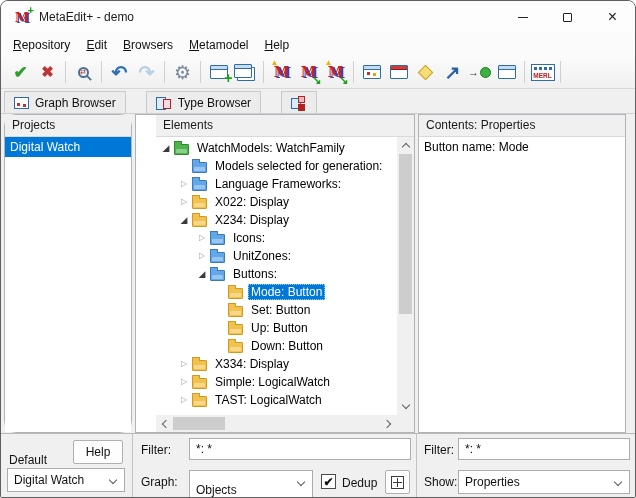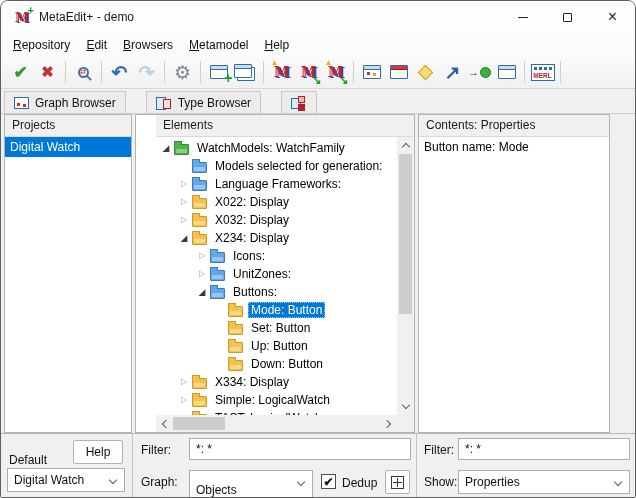--- a/index.html
+++ b/index.html
@@ -62,23 +62,23 @@
   .ti-graph::after { content: ""; position: absolute; left: 2px; top: 5px; width: 3px; height: 3px; background: #c23333; box-shadow: 6px 1px 0 #c23333; }
   .ti-type::before { content: ""; position: absolute; left: 0; top: 1px; width: 8px; height: 11px; border: 1px solid #2e6da4; background: #ddeafc; }
   .ti-type::after { content: ""; position: absolute; right: 1px; top: 3px; width: 6px; height: 8px; border: 1px solid #b22222; background: #f6dcdc; }
   .ti-object::before { content: ""; position: absolute; left: 0; top: 0; width: 8px; height: 8px; border: 1px solid #2e6da4; background: #ddeafc; }
   .ti-object::after { content: ""; position: absolute; right: 1px; bottom: 0; width: 7px; height: 7px; border: 1px solid #b22222; background: #f0b9b9; }
   .ti-meta::before { content: ""; position: absolute; left: 0; top: 2px; width: 8px; height: 9px; border: 1px solid #2e6da4; background: #ddeafc; }
   .ti-meta::after { content: ""; position: absolute; right: 2px; top: 0; width: 5px; height: 5px; border: 1px solid #b22222; background: #f0b9b9; box-shadow: 0 8px 0 #b22222; }
   
   .main { position: absolute; top: 113px; left: 0; width: 636px; height: 319px; background: #f0f0f0; z-index: 1; }
   .panel { position: absolute; top: 0; bottom: 0; border: 1px solid #b0b3b8; background: #fff; display: flex; flex-direction: column; }
-  .p-projects { left: 3px; width: 128px; }
+  .p-projects { left: 3px; width: 128px; border-radius: 12px; }
   .p-elements { left: 134px; width: 280px; padding-left: 20px; }
-  .p-contents { left: 417px; width: 192px; }
+  .p-contents { left: 417px; width: 208px; }
   .panel-header { height: 22px; background: #f0f0f0; border-bottom: 1px solid #d9d9d9; font-size: 12px; line-height: 21px; padding-left: 7px; color: #1a1a1a; flex: none; }
   .panel-body { flex: 1; background: #fff; position: relative; overflow: hidden; }
   .proj-item { height: 20px; line-height: 20px; padding: 0 5px; font-size: 12px; white-space: nowrap; }
   .proj-item.selected { background: #0078d7; color: #fff; }
   .contents-item { padding: 3px 5px; font-size: 12px; white-space: nowrap; }
   
   .tree { position: absolute; left: 0; top: 0; right: 17px; bottom: 17px; overflow: hidden; padding-top: 2px; }
   .tree-row { display: flex; align-items: center; height: 18px; font-size: 12px; white-space: nowrap; }
   .expander { width: 16px; flex: none; text-align: center; font-size: 8px; line-height: 18px; color: #a0a0a0; }
   .expander.collapsed::before { content: "▷"; }
@@ -250,25 +250,20 @@
             </div>
             <div class="tree-row" style="padding-left: 20px;">
               <span class="expander collapsed"></span>
               <span class="folder f-blue"></span>
               <span class="tree-label">Language Frameworks:</span>
             </div>
             <div class="tree-row" style="padding-left: 20px;">
               <span class="expander collapsed"></span>
               <span class="folder f-yellow"></span>
               <span class="tree-label">X022: Display</span>
-            </div>
-            <div class="tree-row" style="padding-left: 20px;">
-              <span class="expander collapsed"></span>
-              <span class="folder f-yellow"></span>
-              <span class="tree-label">X032: Display</span>
             </div>
             <div class="tree-row" style="padding-left: 20px;">
               <span class="expander expanded"></span>
               <span class="folder f-yellow"></span>
               <span class="tree-label">X234: Display</span>
             </div>
             <div class="tree-row" style="padding-left: 38px;">
               <span class="expander collapsed"></span>
               <span class="folder f-blue"></span>
               <span class="tree-label">Icons:</span>

